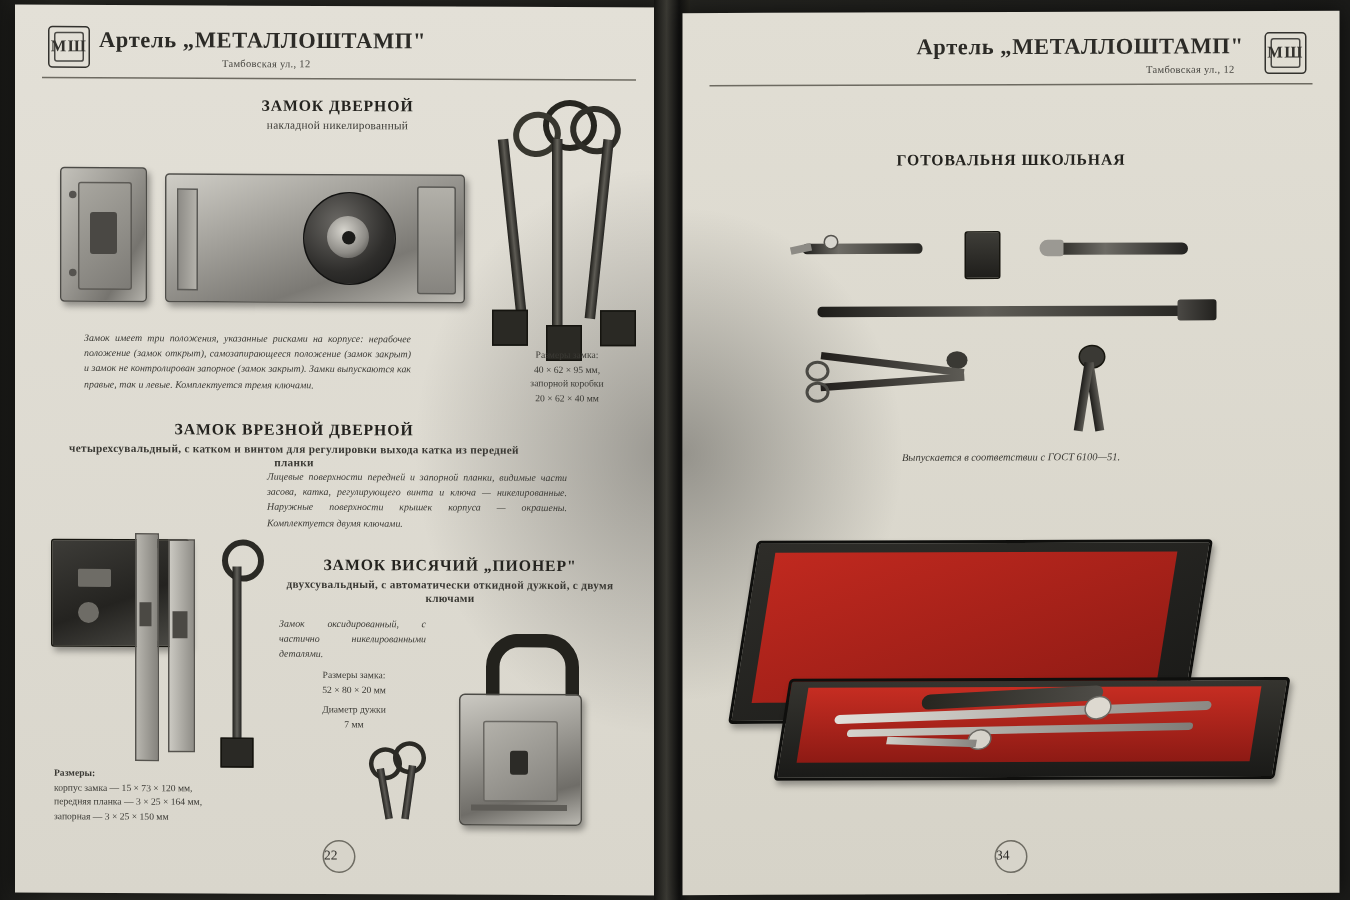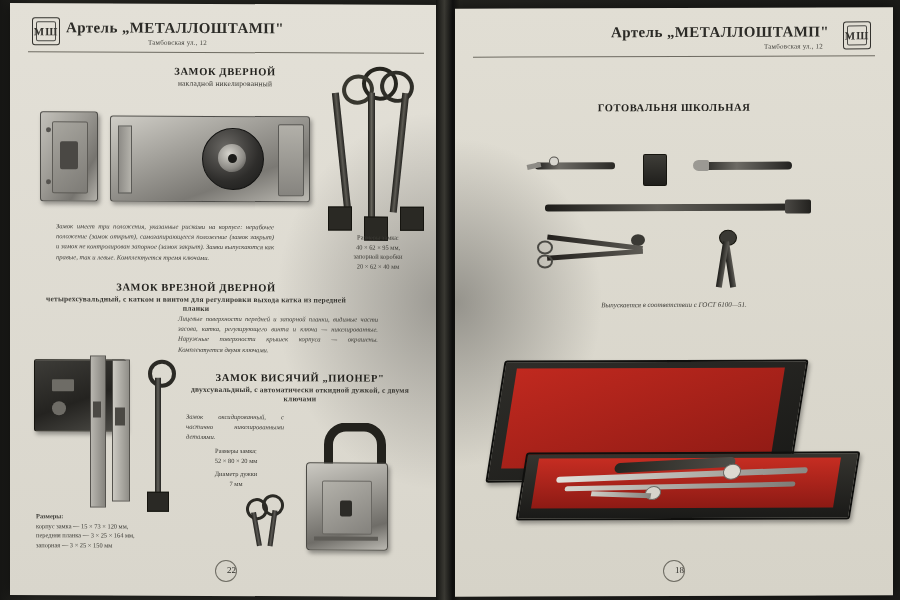--- a/index.html
+++ b/index.html
@@ -70,21 +70,21 @@
     border:1px solid #4c4b47;
   }
   .shadow{box-shadow:2px 3px 4px rgba(0,0,0,.35);}
 
   .page-num{
     position:absolute;bottom:14px;width:100%;text-align:center;
   }
   .num-badge{
     display:inline-block;font-size:9px;color:#2e2d29;
     border:1px solid #6f6d64;border-radius:50%;
-    width:20px;height:20px;line-height:19px;text-align:right;
+    width:20px;height:20px;line-height:19px;text-align:left;
     background:#d7d4ca;
   }
   .cap{font-size:6.4px;color:#3b3a35;line-height:1.5;}
 </style>
 </head>
 <body>
 
 <div id="page">
   <div class="book-bg"></div>
 
@@ -285,17 +285,17 @@
 
         <div style="position:absolute;left:62px;top:112px;width:250px;height:6px;background:linear-gradient(90deg,#e2e0da,#8b8984);border-radius:3px;transform:skewX(-9deg) rotate(-2deg);"></div>
         <div style="position:absolute;left:70px;top:124px;width:230px;height:5px;background:linear-gradient(90deg,#d5d3cc,#7e7c77);border-radius:3px;transform:skewX(-9deg) rotate(-1deg);"></div>
         <div style="position:absolute;left:120px;top:100px;width:120px;height:10px;background:linear-gradient(90deg,#26251f,#4f4d48);border-radius:5px;transform:skewX(-9deg) rotate(-3deg);"></div>
         <div style="position:absolute;left:228px;top:104px;width:16px;height:14px;border-radius:50%;background:#ddd9d0;border:1px solid #6c6a65;transform:skewX(-9deg);"></div>
         <div style="position:absolute;left:150px;top:126px;width:14px;height:12px;border-radius:50%;background:#d6d3cb;border:1px solid #6c6a65;transform:skewX(-9deg);"></div>
         <div style="position:absolute;left:96px;top:132px;width:60px;height:5px;background:linear-gradient(90deg,#cfcdc6,#86847f);transform:skewX(-9deg) rotate(2deg);"></div>
       </div>
 
       <div class="page-num">
-        <span class="num-badge">18</span>
+        <span class="num-badge">34</span>
       </div>
     </div>
   </div>
 </div>
 
 </body></html>

